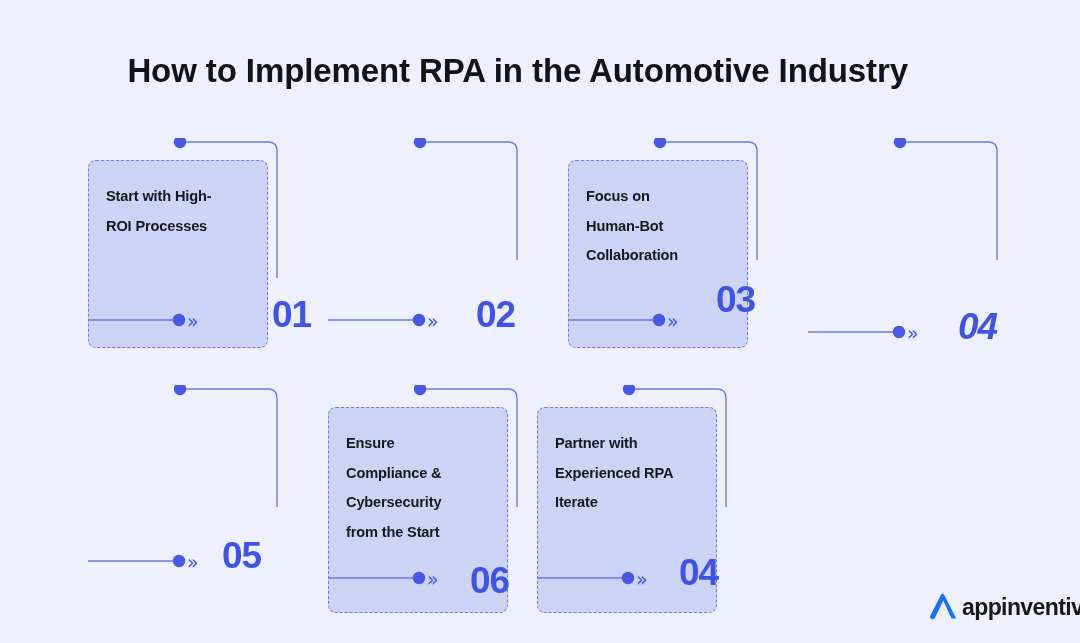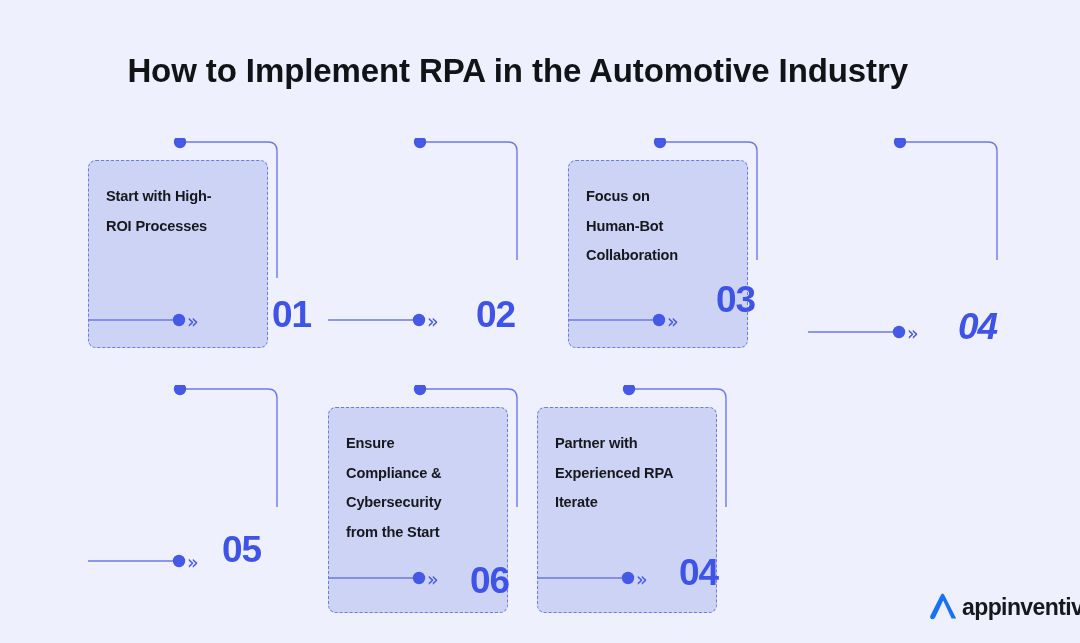--- a/index.html
+++ b/index.html
@@ -187,21 +187,21 @@
   <div class="card-cluster" style="left:88px; top:385px; width:210px; height:210px;">
     <svg class="conn-top" width="210" height="145" viewBox="0 0 210 145">
       <path d="M92 4 H180 Q189 4 189 13 V122" fill="none" stroke="#6b7ae8" stroke-width="1.4"></path>
       <circle cx="92" cy="4" r="6.2" fill="#4558e6"></circle>
     </svg>
     <svg class="conn-bottom" width="210" height="90" viewBox="0 0 210 90" style="top:112px;">
       <path d="M-11 0 V55 Q-11 64 -2 64 H86" fill="none" stroke="#6b7ae8" stroke-width="1.4"></path>
       <circle cx="91" cy="64" r="6.2" fill="#4558e6"></circle>
     </svg>
     <span class="chev" style="left:99px; top:168px;">»</span>
-    <div class="card-number" style="left:134px; top:146px;">05</div>
+    <div class="card-number" style="left:134px; top:152px;">05</div>
   </div>
 
   <div class="card-cluster" style="left:328px; top:385px; width:210px; height:215px;">
     <svg class="conn-top" width="210" height="145" viewBox="0 0 210 145">
       <path d="M92 4 H180 Q189 4 189 13 V122" fill="none" stroke="#6b7ae8" stroke-width="1.4"></path>
       <circle cx="92" cy="4" r="6.2" fill="#4558e6"></circle>
     </svg>
     <div class="card-box" style="height:206px;text-decoration:underline;">
       <div class="card-text">
         <span>Ensure</span><br>

